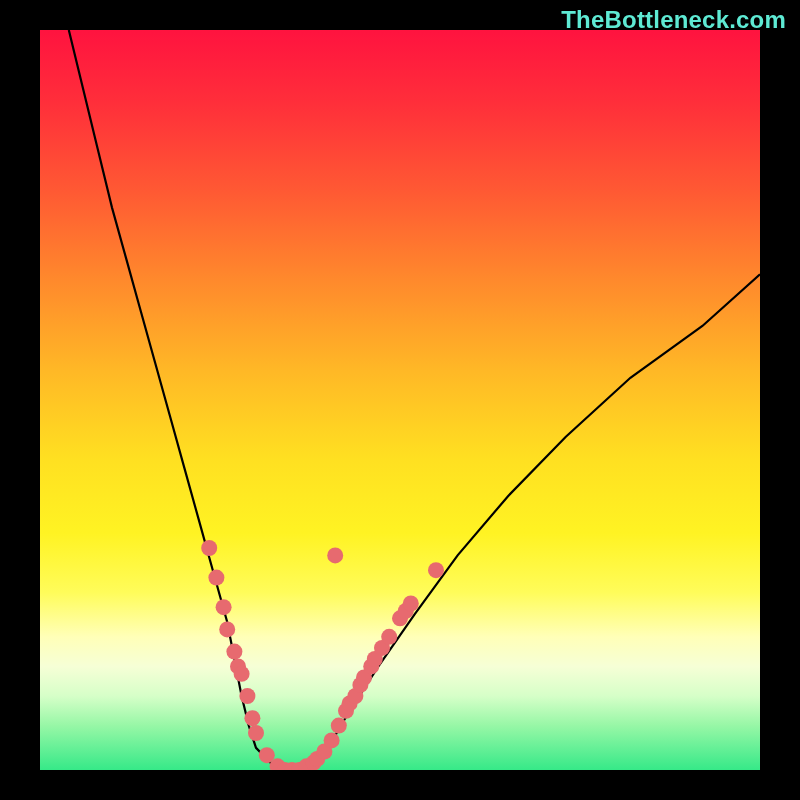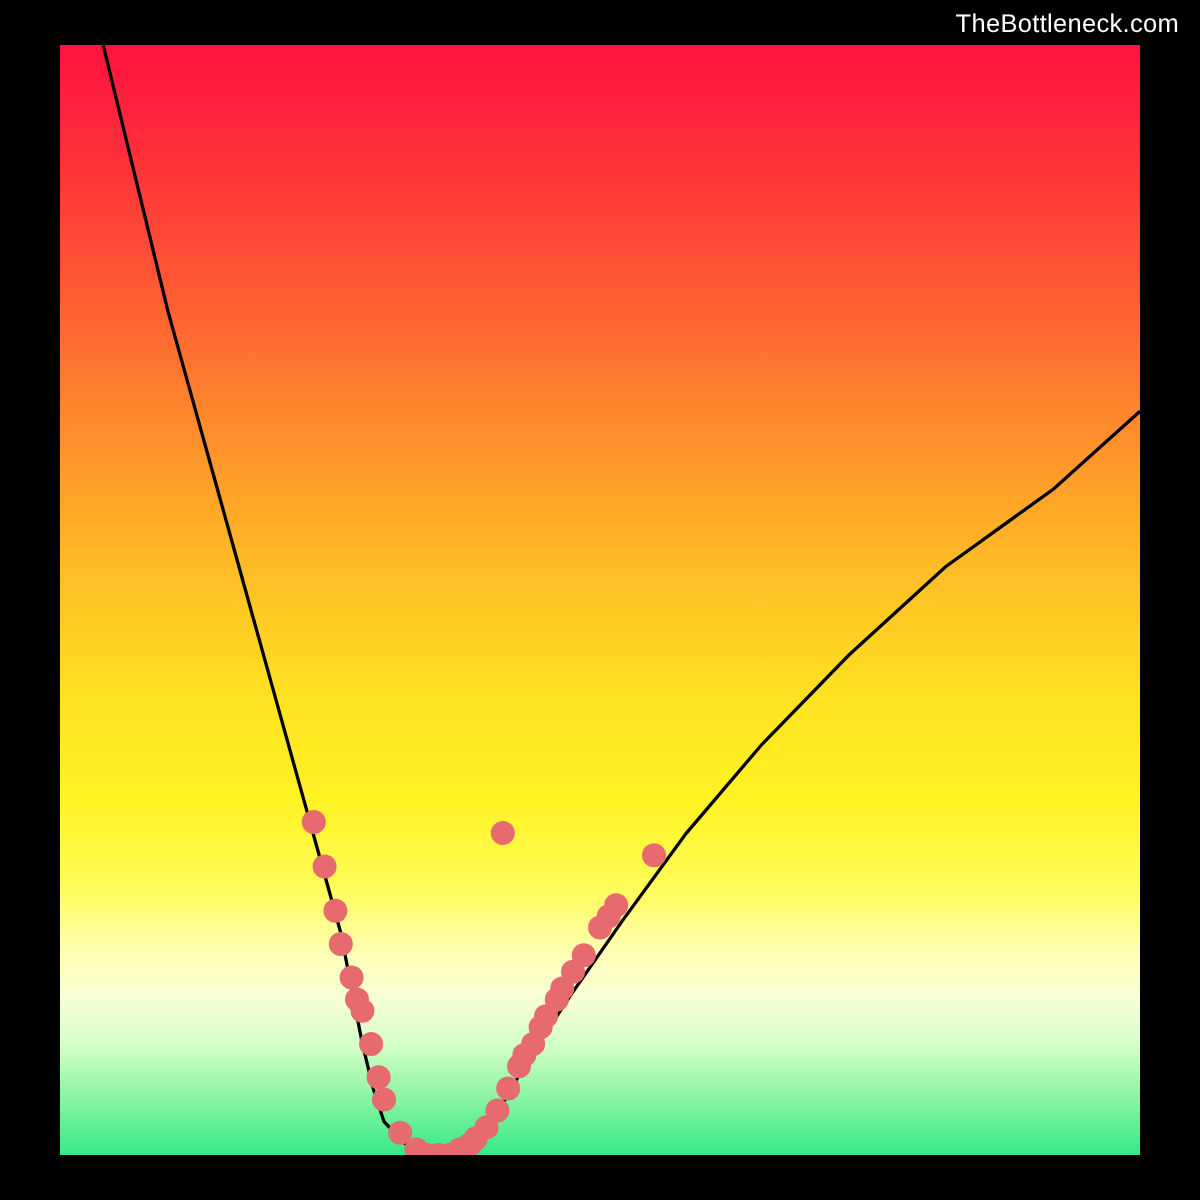--- a/index.html
+++ b/index.html
@@ -38,23 +38,23 @@
       #f6ffd6 86%,
       #d6ffc8 90%,
       #97f7a6 94%,
       #36e988 100%
     );
   }
   .watermark {
     position: absolute;
     top: 6px;
     right: 14px;
-    color: #ffffff;
-    font-size: 17px;
-    font-weight: 400;
+    color: #5eead4;
+    font-size: 24px;
+    font-weight: 700;
     letter-spacing: 0.2px;
     user-select: none;
   }
   svg.curve {
     position: absolute;
     left: 0;
     top: 0;
     width: 720px;
     height: 740px;
   }

